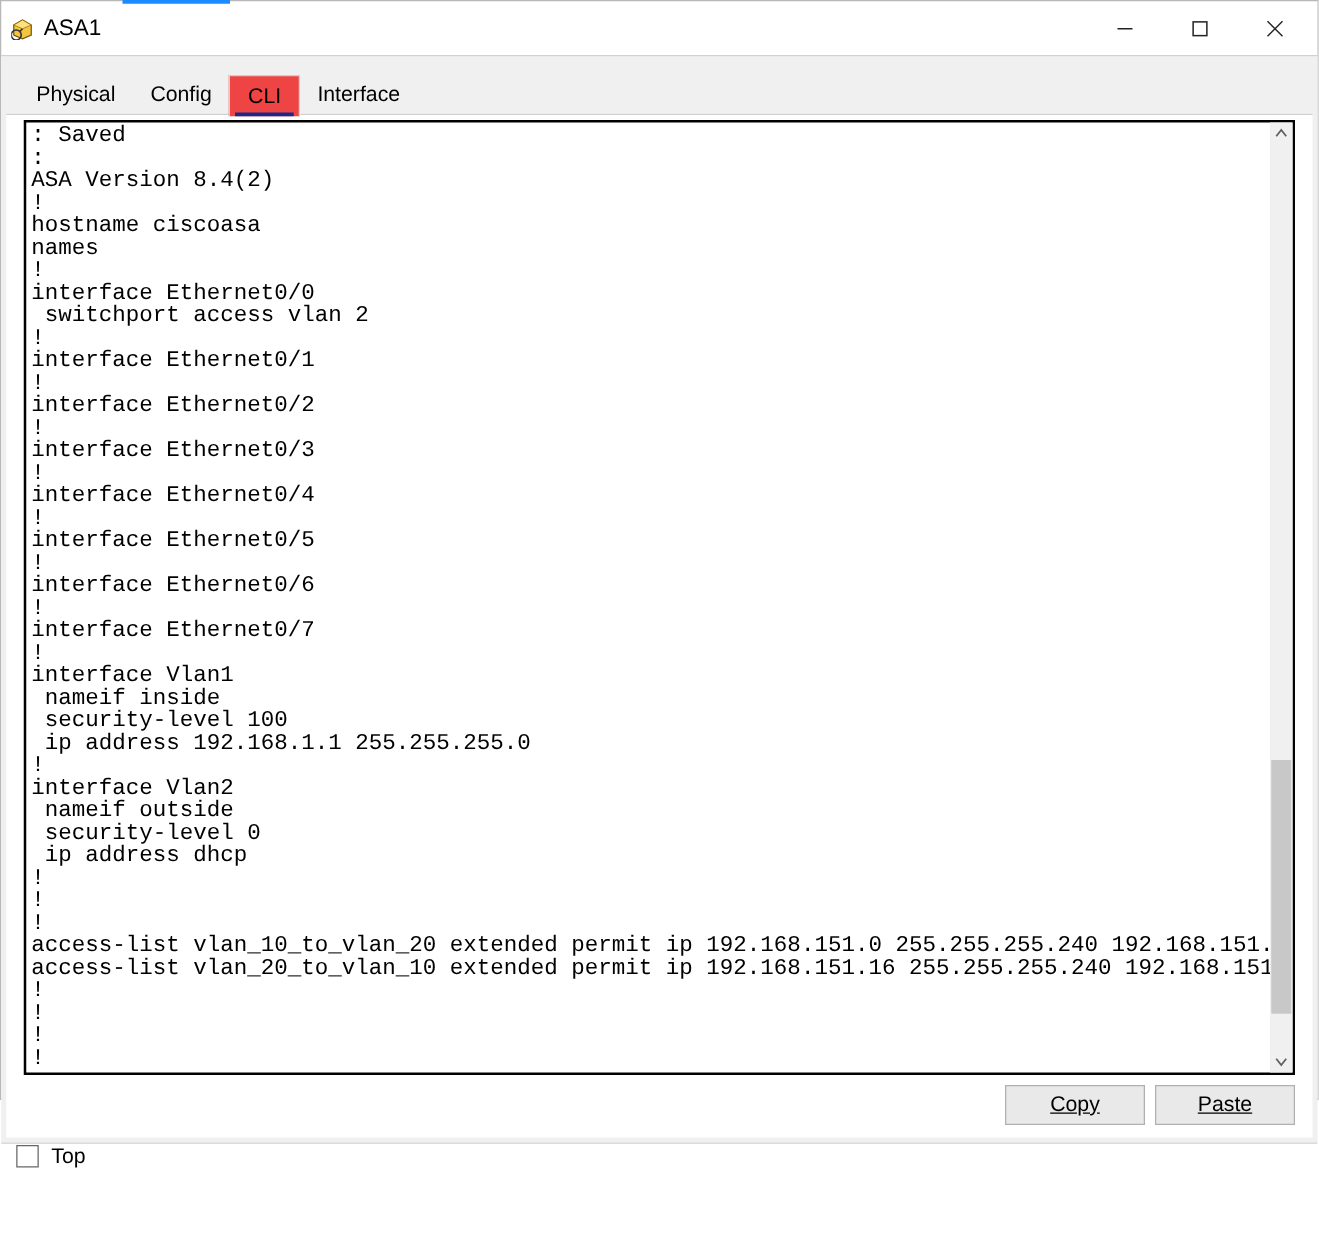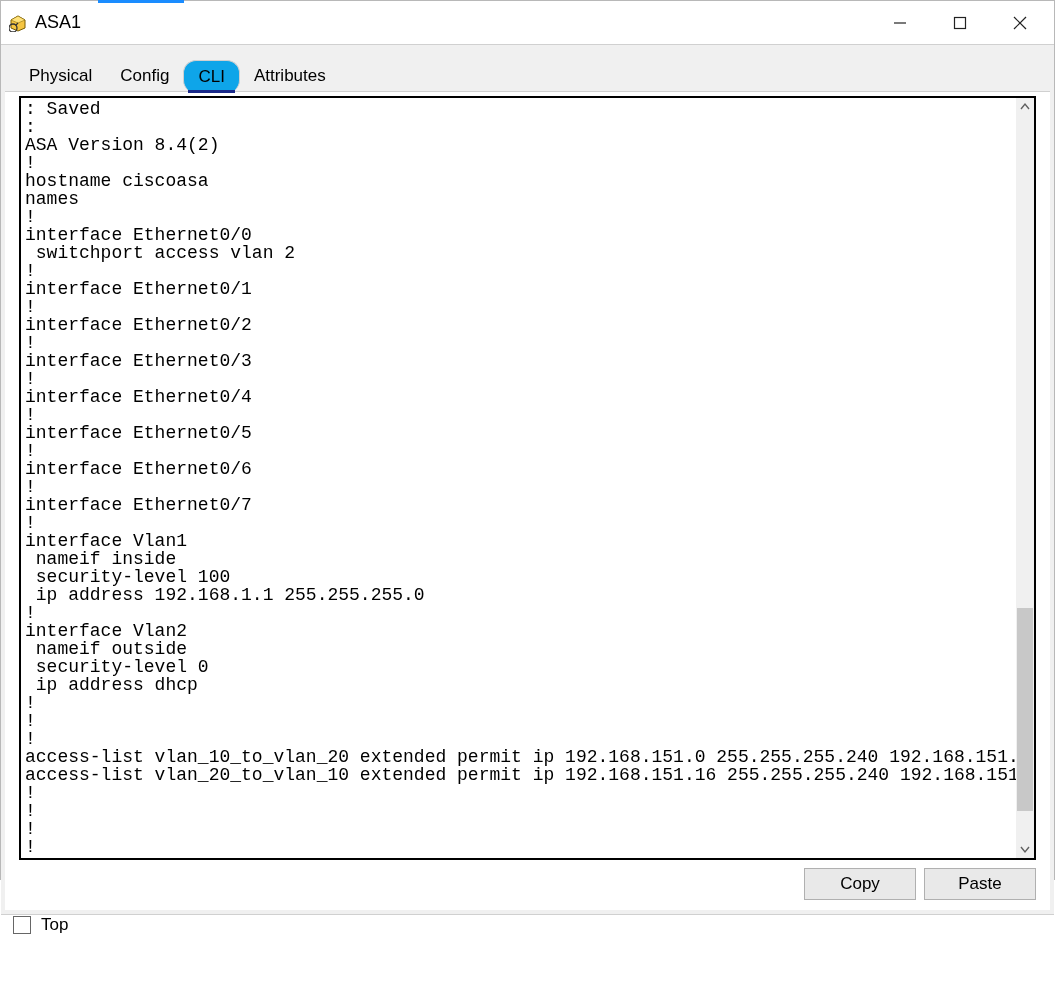--- a/index.html
+++ b/index.html
@@ -80,26 +80,25 @@
     height: 42px;
     align-items: center;
   }
   .tab {
     font-size: 17px;
     padding: 6px 14px 6px 14px;
     cursor: default;
     color: #000;
   }
   .tab.active {
-    background: #0ea5e9;
+    background: #ef4444;
     border-top: 1px solid #d0d0d0;
     border-left: 1px solid #d0d0d0;
     border-right: 1px solid #d0d0d0;
     position: relative;
-    border-radius: 13px;
   }
   .tab.active::after {
     content: "";
     position: absolute;
     left: 4px;
     right: 4px;
     bottom: 0px;
     height: 3px;
     background: #1a2a8a;
   }
@@ -172,20 +171,21 @@
   .btn {
     width: 112px;
     height: 32px;
     background: #e9e9e9;
     border: 1px solid #b0b0b0;
     font-size: 17px;
     display: flex;
     align-items: center;
     justify-content: center;
     cursor: default;
+    text-decoration: underline;
   }
   .bottom-bar {
     height: 34px;
     background: #ffffff;
     border-top: 1px solid #d0d0d0;
     display: flex;
     align-items: center;
     padding-left: 12px;
     gap: 10px;
   }
@@ -232,21 +232,21 @@
       </div>
     </div>
   </div>
 
   <div class="content-area">
     <div class="tabs-and-panel">
       <div class="tab-row">
         <div class="tab">Physical</div>
         <div class="tab">Config</div>
         <div class="tab active">CLI</div>
-        <div class="tab">Attributes</div>
+        <div class="tab">Interface</div>
       </div>
 
       <div class="panel">
 
         <div class="terminal-wrap">
           <div class="terminal">: Saved
 :
 ASA Version 8.4(2)
 !
 hostname ciscoasa

